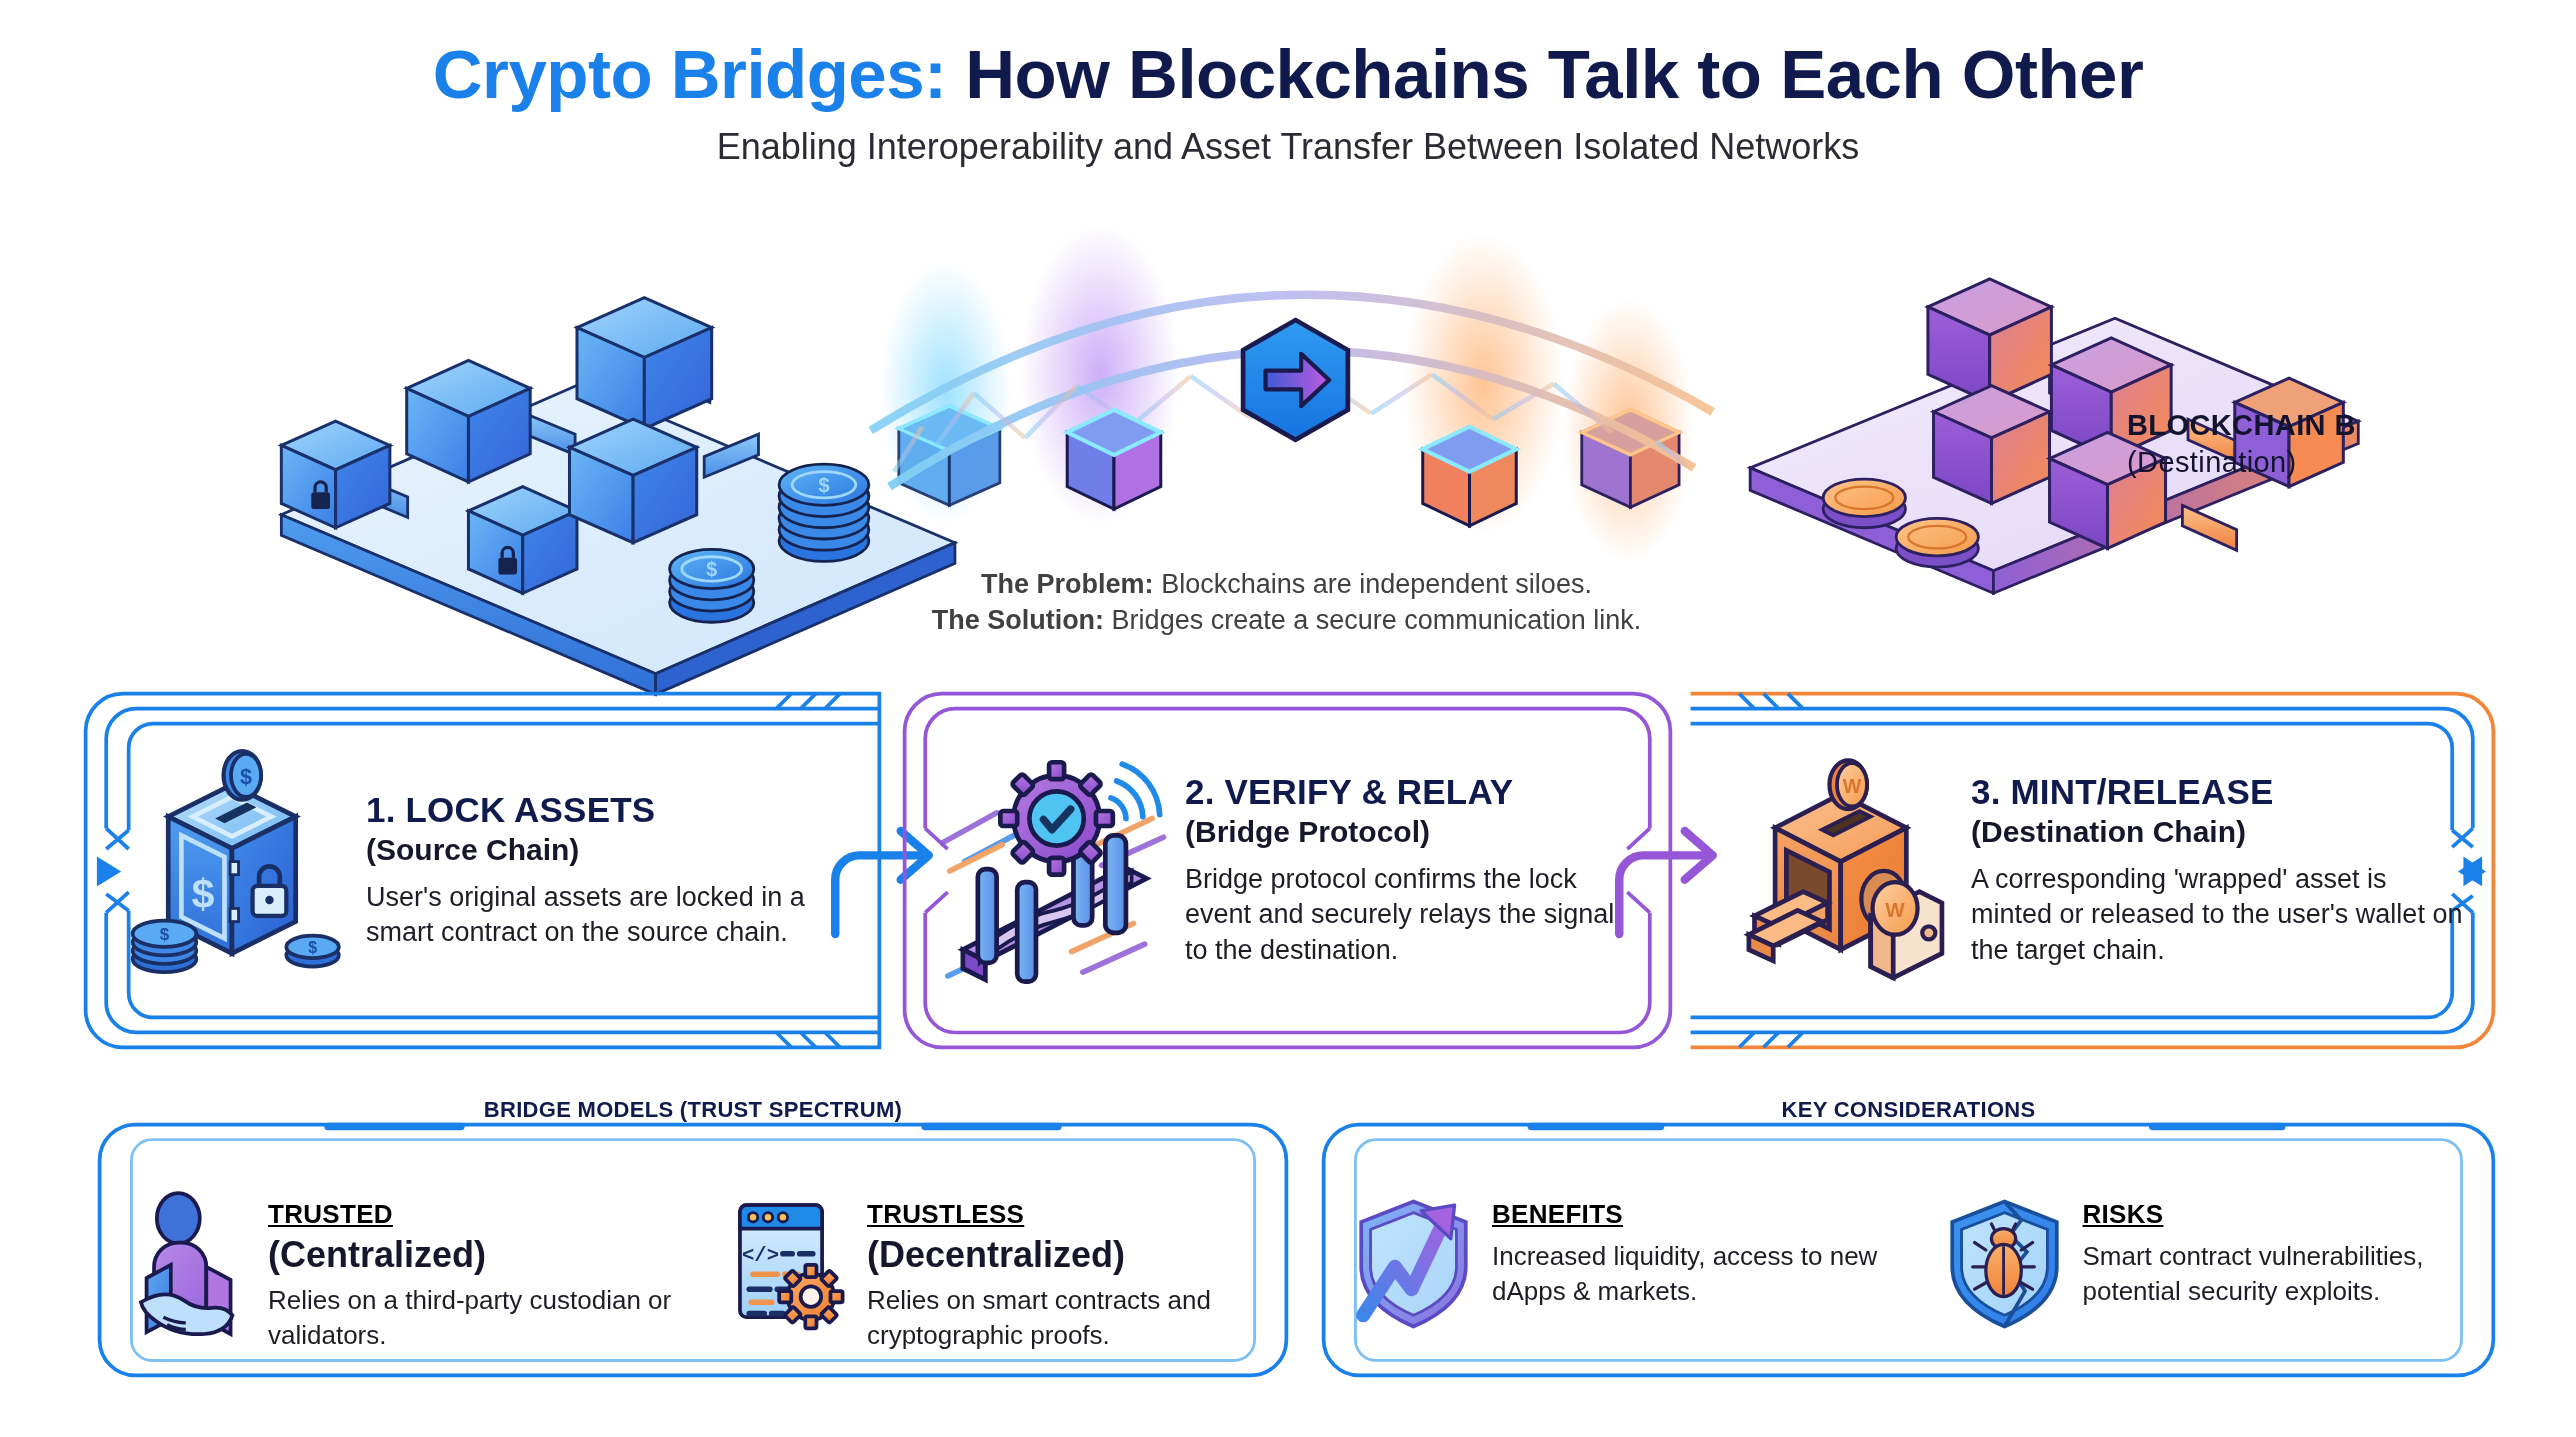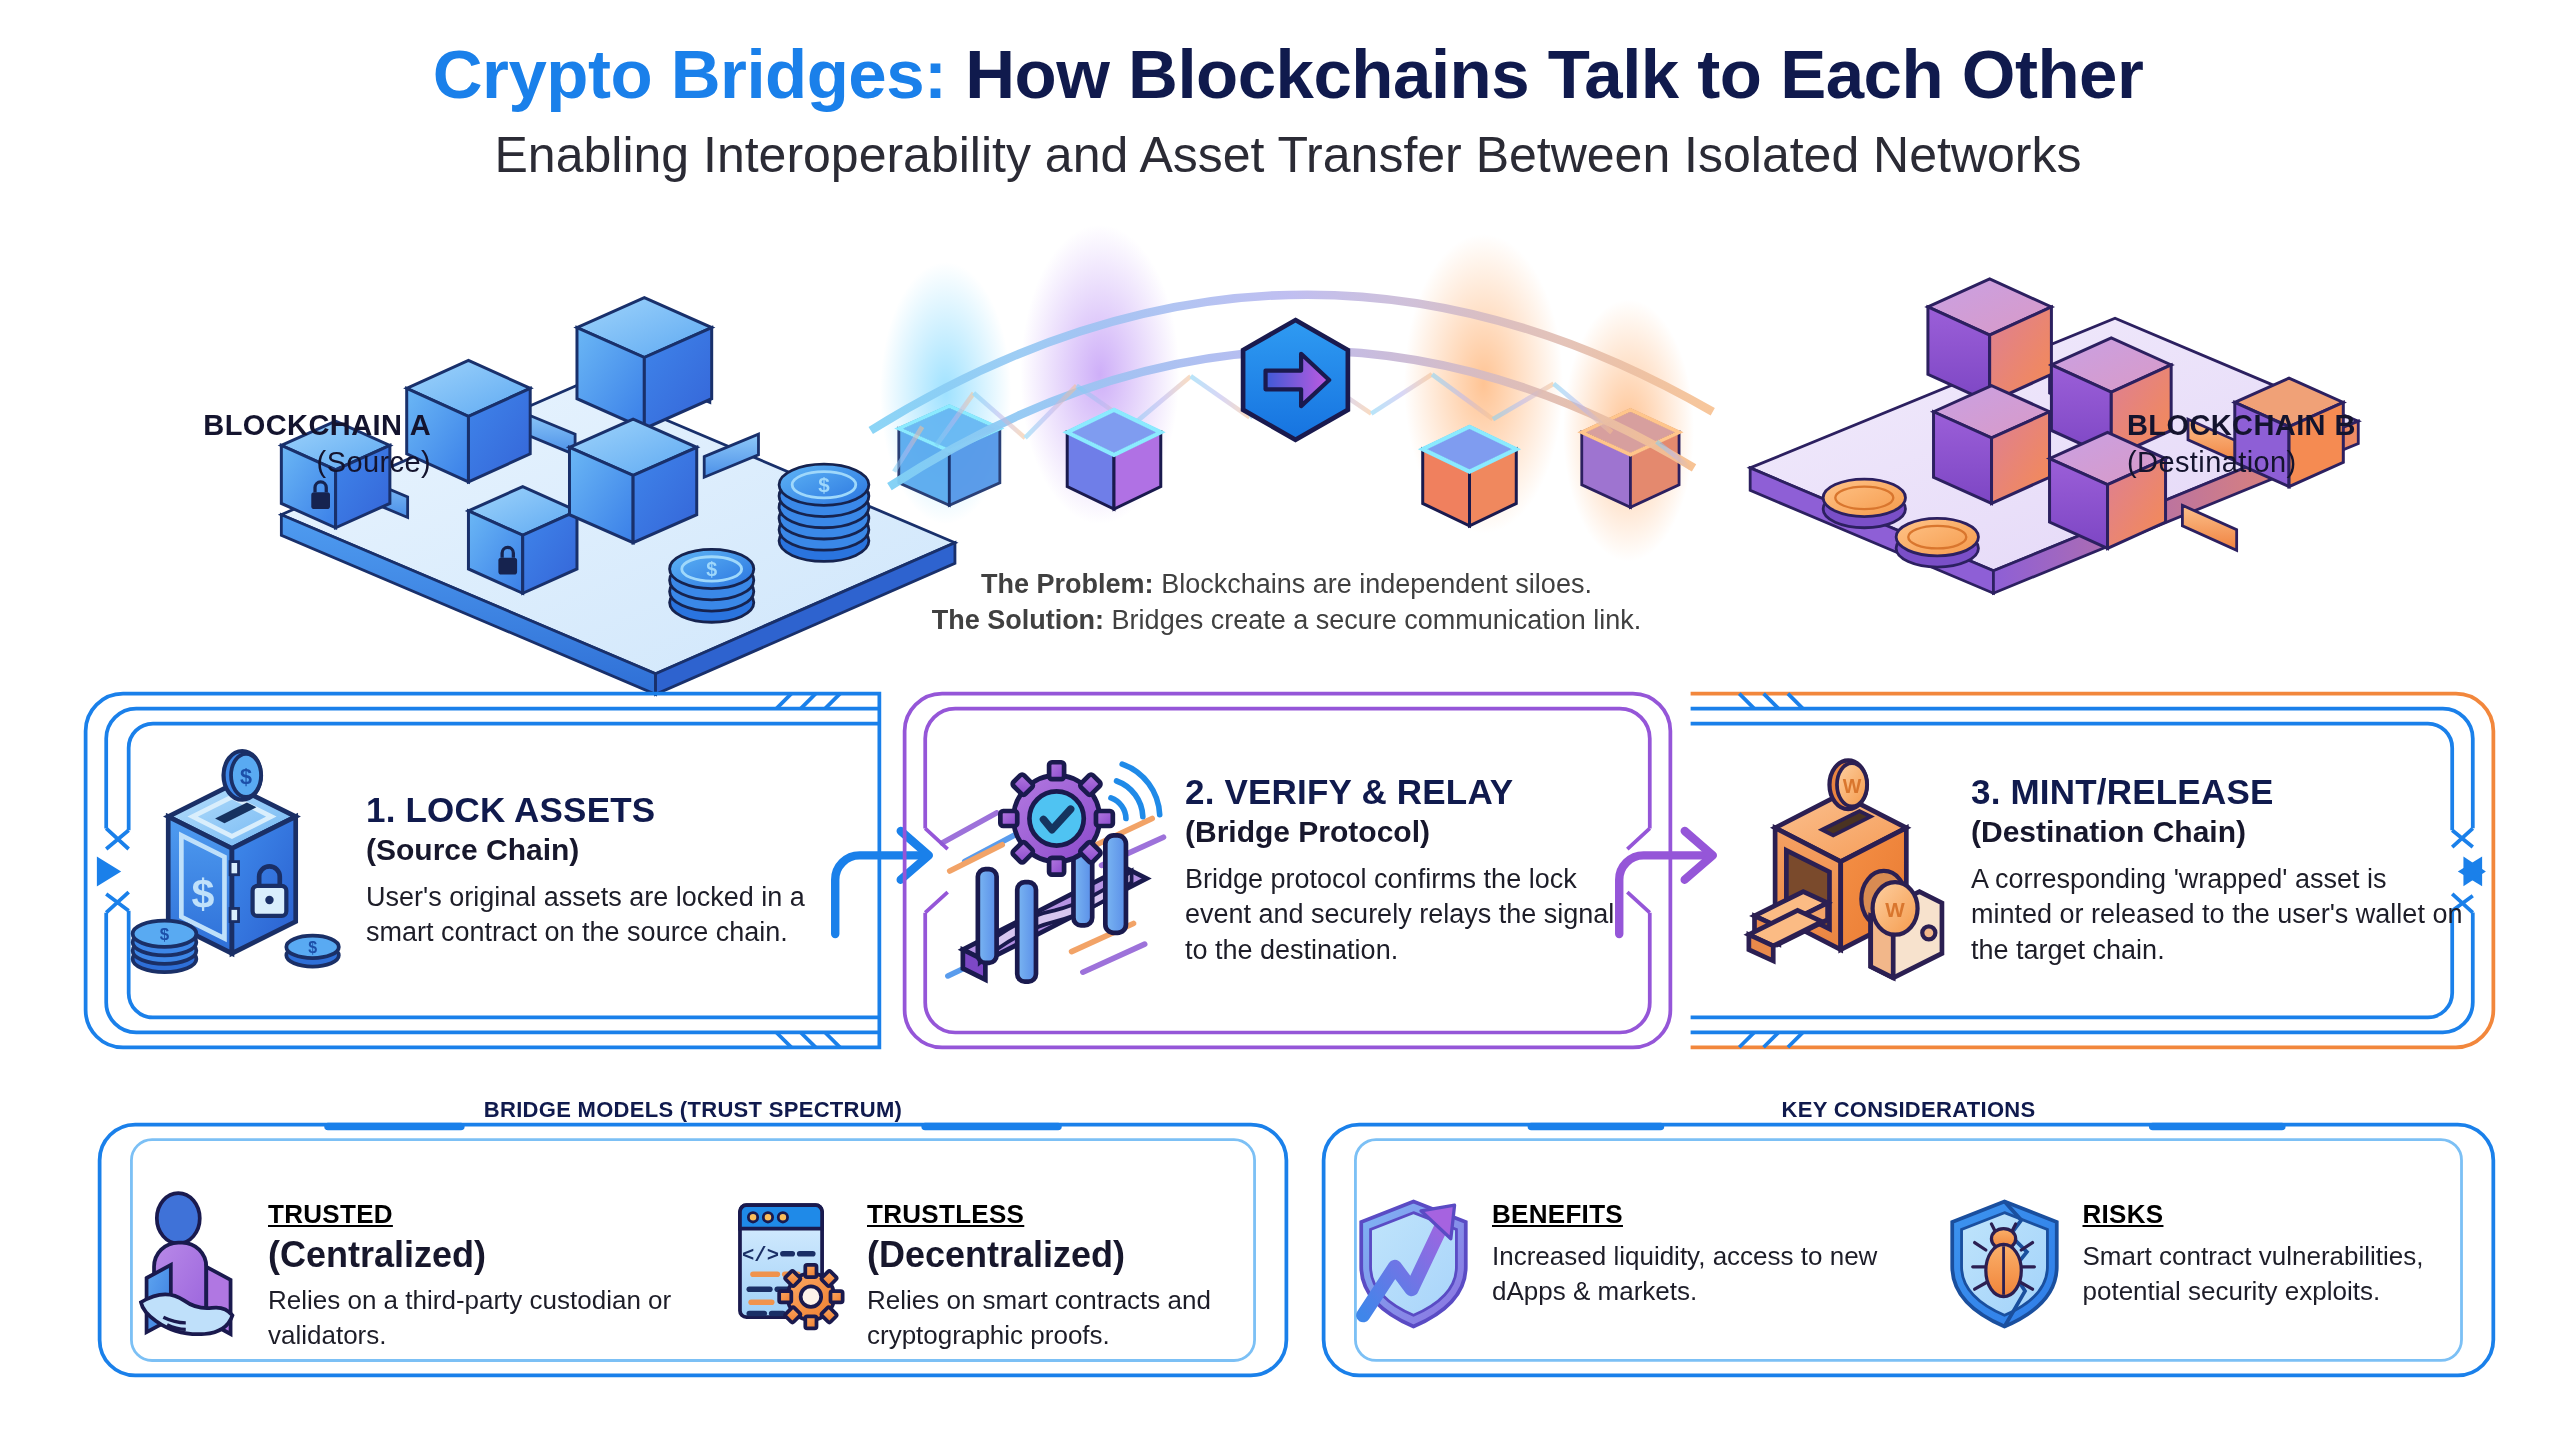--- a/index.html
+++ b/index.html
@@ -4,21 +4,21 @@
 <style>
   html,body{margin:0;padding:0;background:#ffffff;}
   body{width:2576px;height:1438px;overflow:hidden;font-family:"Liberation Sans",sans-serif;color:#14143c;position:relative;}
   .stage{position:absolute;inset:0;width:2576px;height:1209px;}
 
   
   .header{position:absolute;top:37px;left:0;width:2576px;text-align:center;}
   .title{font-size:69px;font-weight:bold;letter-spacing:-0.5px;line-height:1.1;white-space:nowrap;}
   .title .t-blue{color:#1a80ea;}
   .title .t-dark{color:#101a4d;}
-  .subtitle{margin-top:13px;font-size:50px;color:#2b2b35;font-weight:400;}
+  .subtitle{margin-top:13px;font-size:36px;color:#2b2b35;font-weight:400;}
 
   
   .hero{position:absolute;top:234px;left:0;width:2576px;height:421px;}
   .chain-label{position:absolute;font-weight:bold;font-size:29px;color:#14142e;text-align:right;line-height:1.28;letter-spacing:0.4px;}
   .chain-label .sub{font-weight:400;font-size:29px;display:block;}
   #label-a{left:131px;top:173px;width:300px;text-align:right;}
   #label-b{right:131px;top:173px;width:318px;text-align:left;margin-left:28px;}
   #label-b .sub{text-align:left;}
 
   .problem-box{position:absolute;left:842px;top:332px;width:889px;text-align:center;font-size:27px;line-height:1.35;color:#404040;}
@@ -340,24 +340,20 @@
           <path d="M1520 230 l50 -24 l50 24 l-50 24 Z" fill="none" stroke="#8beaff" stroke-width="4.5"></path>
         </g>
 
         <g>
           <path d="M1384 92 l56 32 v64 l-56 32 l-56 -32 v-64 Z" fill="url(#gHex)" stroke="#1a1a4e" stroke-width="5"></path>
           <path d="M1352 146 h38 v-18 l30 28 l-30 28 v-18 h-38 Z" fill="url(#gHexArrow)" stroke="#1a1a4e" stroke-width="4.5" stroke-linejoin="round"></path>
         </g>
       </g>
     </svg>
 
-    <div class="chain-label" id="label-a">
-      <span>BLOCKCHAIN A</span>
-      <span class="sub">(Source)</span>
-    </div>
     <div class="chain-label" id="label-b">
       <span>BLOCKCHAIN B</span>
       <span class="sub">(Destination)</span>
     </div>
 
     <div class="problem-box">
       <div><b>The Problem:</b><span> Blockchains are independent siloes.</span></div>
       <div><b>The Solution:</b><span> Bridges create a secure communication link.</span></div>
     </div>
   </div>

